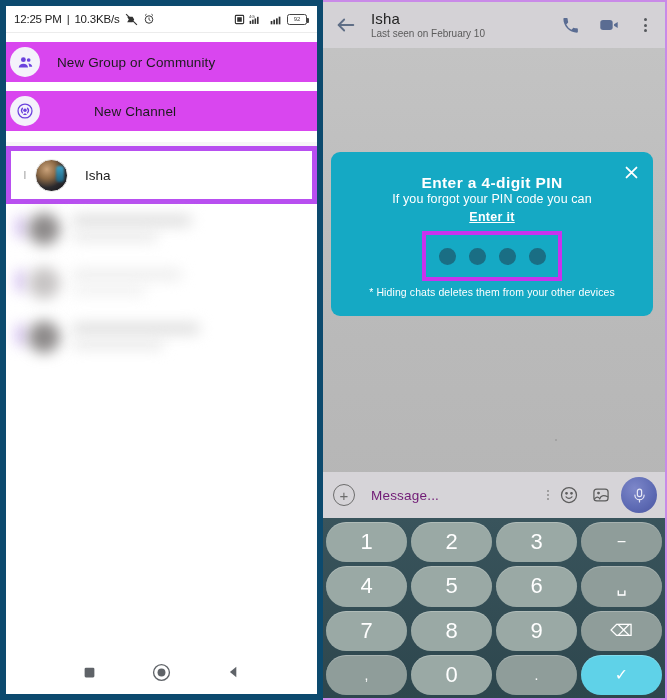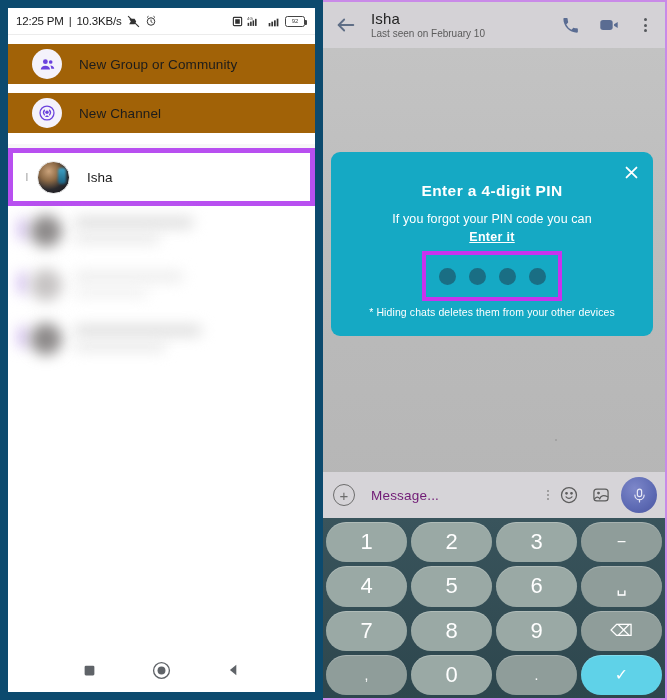--- a/index.html
+++ b/index.html
@@ -14,21 +14,21 @@
     width: 667px; height: 700px;
     display: flex;
     background: #ffffff;
   }
 
   
   .left-phone {
     position: relative;
     width: 323px; height: 700px;
     background: #ffffff;
-    border: 8px solid #0c4a6e;
+    border: 6px solid #0c4a6e;
     overflow: hidden;
   }
   .statusbar {
     height: 26px;
     display: flex;
     align-items: center;
     justify-content: space-between;
     padding: 0 10px 0 8px;
     background: #ffffff;
   }
@@ -72,22 +72,22 @@
   }
   .lp-appbar-actions { display: flex; align-items: center; gap: 20px; }
   .lp-act { width: 24px; height: 24px; display: flex; align-items: center; justify-content: center; color: #7b4ee0; }
 
   .lp-divider { height: 1px; background: #ececec; margin: 0 0 0 0; }
 
   
   .lp-row {
     height: 40px;
     display: flex; align-items: center;
-    padding-left: 24px;
-    background: #a16207;
+    padding-left: 4px;
+    background: #d946ef;
   }
   .lp-circle-icon {
     width: 30px; height: 30px; border-radius: 50%;
     background: #f4f2fb;
     display: flex; align-items: center; justify-content: center;
     color: #6b42dd;
     flex: 0 0 auto;
   }
   .lp-row-label {
     margin-left: 17px;
@@ -196,25 +196,25 @@
   }
   .pin-close {
     position: absolute; right: 12px; top: 10px;
     width: 20px; height: 20px;
     display: flex; align-items: center; justify-content: center;
     color: #ffffff;
   }
   .pin-title {
     font-size: 15.5px; font-weight: bold;
     letter-spacing: .4px;
-    margin-top: 16px;
+    margin-top: 8px;
   }
   .pin-help {
     font-size: 12.5px;
-    margin-top: 12px;
+    margin-top: 0;
     letter-spacing: .1px;
   }
   .pin-reset {
     display: inline-block;
     font-size: 12.5px; font-weight: bold;
     text-decoration: underline;
     margin-top: 4px;
     letter-spacing: .3px;
   }
   .pin-dots-wrap {
@@ -354,21 +354,21 @@
         <svg width="17" height="17" viewBox="0 0 24 24" fill="currentColor">
             <circle cx="9" cy="8" r="3.4"></circle>
             <circle cx="16.5" cy="8.5" r="2.6"></circle>
             <path d="M2.5 19c0-3.4 2.9-5.4 6.5-5.4s6.5 2 6.5 5.4z"></path>
             <path d="M16 13.4c3 .2 5.5 1.9 5.5 4.6h-4.2c0-1.8-.5-3.3-1.3-4.6z"></path>
           </svg>
       </div>
       <div class="lp-row-label">New Group or Community</div>
     </div>
 
-    <div class="lp-row" style="margin-top:9px;">
+    <div class="lp-row" style="margin-top:9px;gap:37px;">
       <div class="lp-circle-icon">
         <svg width="18" height="18" viewBox="0 0 24 24" fill="none" stroke="currentColor" stroke-width="1.7">
             <circle cx="12" cy="12" r="9.3"></circle>
             <circle cx="12" cy="11" r="2.3" fill="currentColor" stroke="none"></circle>
             <path d="M8.6 8.3a4.8 4.8 0 0 0 0 6.2M15.4 8.3a4.8 4.8 0 0 1 0 6.2" stroke-linecap="round"></path>
             <path d="M9.6 17.4c0-1.3 1.1-2.2 2.4-2.2s2.4.9 2.4 2.2" fill="currentColor" stroke="none"></path>
           </svg>
       </div>
       <div class="lp-row-label">New Channel</div>
     </div>

